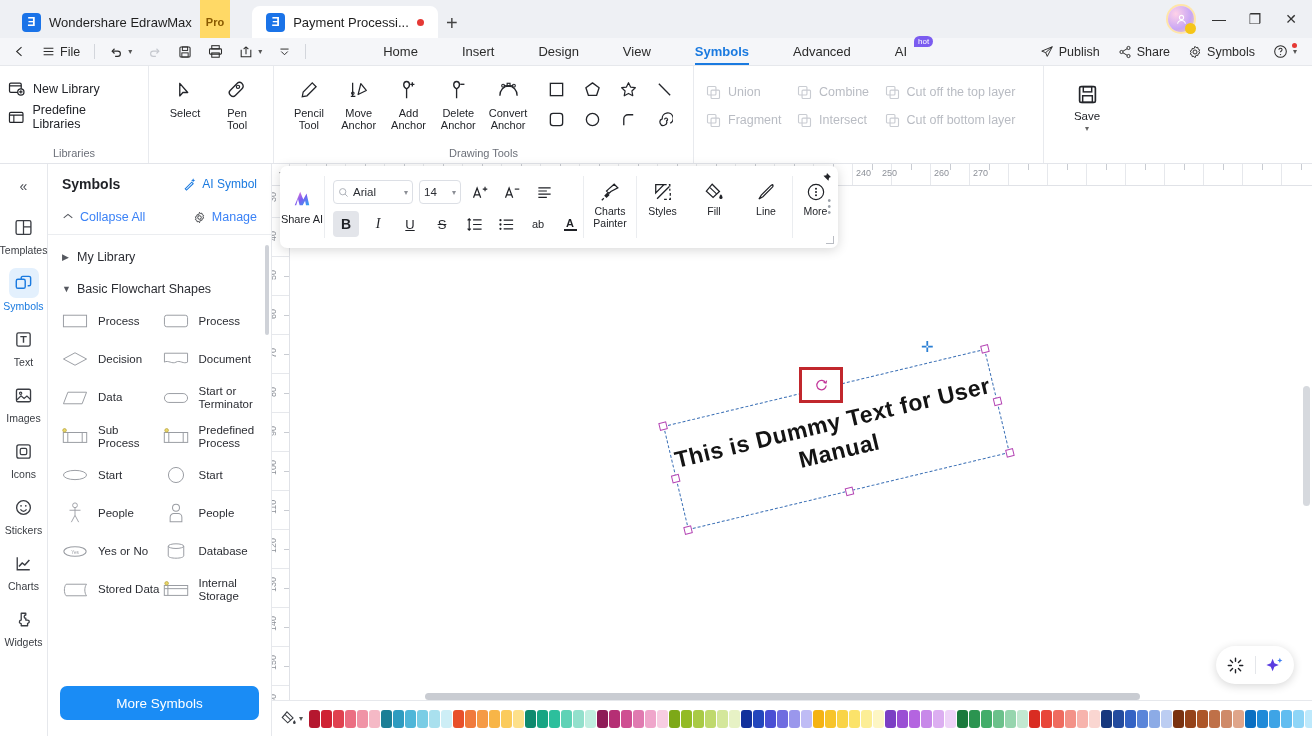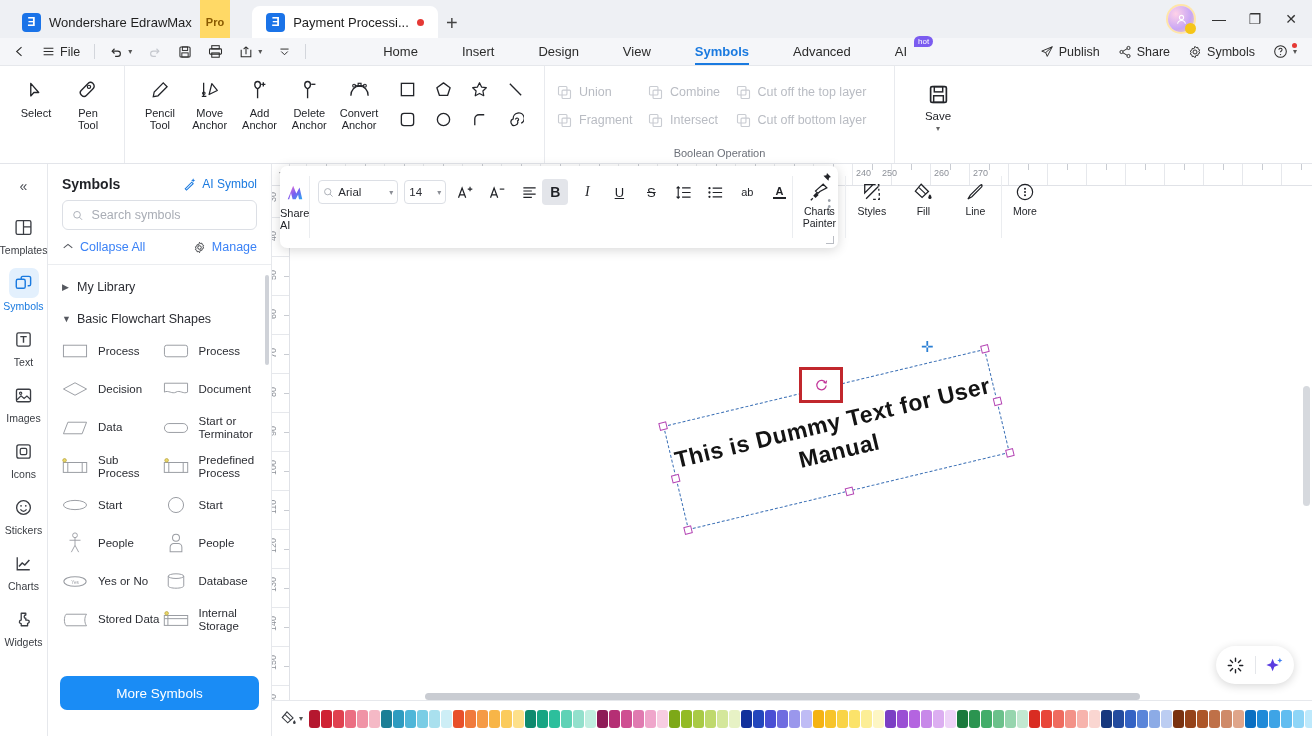--- a/index.html
+++ b/index.html
@@ -186,21 +186,21 @@
   }
   .sym {
     display: flex; align-items: center; gap: 8px; font-size: 11.5px; color: #2b2d33;
   }
   .sym-ico { width: 30px; height: 24px; flex: 0 0 30px; display: flex; align-items: center; justify-content: center; }
   .sym-lbl { line-height: 12.5px; }
   .panel-scrollbar {
     position: absolute; right: 2px; top: 10px; width: 4px; height: 90px;
     background: #cfd2d8; border-radius: 2px;
   }
-  .more-symbols-wrap { padding: 10px 12px 26px 12px; }
+  .more-symbols-wrap { padding: 10px 12px 16px 12px; }
   .more-symbols {
     height: 34px; background: #1a8cf5; color: #fff; border-radius: 7px;
     display: flex; align-items: center; justify-content: center;
     font-size: 13.5px; border: none; width: 100%;
     font-family: "Liberation Sans", sans-serif;
   }
 
   
   .ruler-corner {
     position: absolute; top: 164px; left: 272px; width: 18px; height: 22px;
@@ -259,21 +259,21 @@
     background: #ffffff; border-radius: 7px;
     box-shadow: 0 2px 12px rgba(0,0,0,.16); z-index: 40;
     display: flex; align-items: stretch; padding: 6px 0 0 0;
   }
   .fmt-edrawai {
     width: 62px; display: flex; flex-direction: column; align-items: center;
     justify-content: center; gap: 4px; border-right: 1px solid #ebedf0;
     margin: 4px 0 10px 0;
   }
   .fmt-edrawai .lbl { font-size: 11px; color: #23252a; }
-  .fmt-main { flex: 1; display: flex; flex-direction: row; padding: 4px 0 0 8px; }
+  .fmt-main { flex: 1; display: flex; flex-direction: column; padding: 4px 0 0 8px; }
   .fmt-row { display: flex; align-items: center; gap: 6px; height: 32px; }
   .font-select {
     width: 80px; height: 24px; border: 1px solid #dcdfe5; border-radius: 4px;
     display: flex; align-items: center; gap: 4px; padding: 0 4px; font-size: 11.5px; color: #2b2d33;
   }
   .size-select {
     width: 42px; height: 24px; border: 1px solid #dcdfe5; border-radius: 4px;
     display: flex; align-items: center; justify-content: space-between;
     padding: 0 4px; font-size: 11.5px; color: #2b2d33;
   }
@@ -457,20 +457,41 @@
             <circle cx="8" cy="11.3" r=".75" fill="#2b2b2b"></circle>
           </svg>
         <span style="position:absolute;top:-1px;right:7px;width:5px;height:5px;border-radius:50%;background:#e53935"></span>
         <span style="font-size:8px;color:#555">▾</span>
       </div>
     </div>
   </div>
 
   <div class="ribbon">
 
+    <div class="rgroup" style="width:148px">
+      <div class="lib-btns">
+        <div class="lib-btn">
+          <svg width="17" height="17" viewBox="0 0 18 18">
+              <rect x="1.6" y="3.4" width="12.4" height="9.6" rx="1.4" fill="none" stroke="#23252a" stroke-width="1.3"></rect>
+              <path d="M1.6 6.2h12.4" stroke="#23252a" stroke-width="1.3"></path>
+              <circle cx="13.6" cy="12.6" r="3.3" fill="#fff" stroke="#23252a" stroke-width="1.3"></circle>
+              <path d="M13.6 10.8v3.6M11.8 12.6h3.6" stroke="#23252a" stroke-width="1.3"></path>
+            </svg>
+          <span>New Library</span>
+        </div>
+        <div class="lib-btn">
+          <svg width="17" height="17" viewBox="0 0 18 18">
+              <rect x="1.6" y="3.4" width="14.8" height="11" rx="1.4" fill="none" stroke="#23252a" stroke-width="1.3"></rect>
+              <path d="M1.6 6.4h14.8M6.4 6.4v8" stroke="#23252a" stroke-width="1.2"></path>
+            </svg>
+          <span>Predefine Libraries</span>
+        </div>
+      </div>
+      <div class="rgroup-label">Libraries</div>
+    </div>
 
     <div class="rgroup">
       <div class="rgroup-body">
         <div class="tool">
           <span class="tool-ico">
             <svg width="21" height="21" viewBox="0 0 22 22">
                 <path d="M5 3.5v13.2l3.5-3.8 4.8.2z" fill="none" stroke="#23252a" stroke-width="1.4" stroke-linejoin="round"></path>
               </svg>
           </span>
           <span class="tool-lbl">Select</span>
@@ -558,20 +579,21 @@
                 <circle cx="9" cy="9" r="6.5" fill="none" stroke="#23252a" stroke-width="1.4"></circle>
               </svg></span>
           <span><svg width="17" height="17" viewBox="0 0 18 18">
                 <path d="M4 15V8.5A4.5 4.5 0 0 1 8.5 4H14" fill="none" stroke="#23252a" stroke-width="1.4"></path>
               </svg></span>
           <span><svg width="17" height="17" viewBox="0 0 18 18">
                 <path d="M9 9a1.6 1.6 0 1 1 2.2 1.5 3.6 3.6 0 1 1-4.6-2.2A5.8 5.8 0 1 1 15 13" fill="none" stroke="#23252a" stroke-width="1.3"></path>
               </svg></span>
         </div>
       </div>
+      <div class="rgroup-label">Drawing Tools</div>
     </div>
 
     <div class="rgroup" style="width:350px">
       <div class="bool-grid">
         <div class="bool-item">
           <svg width="15" height="15" viewBox="0 0 16 16">
               <rect x="1.6" y="1.6" width="9" height="9" rx="1" fill="none" stroke="#c9ccd2" stroke-width="1.2"></rect>
               <rect x="5.4" y="5.4" width="9" height="9" rx="1" fill="none" stroke="#c9ccd2" stroke-width="1.2"></rect>
             </svg>
           <span>Union</span>
@@ -605,21 +627,20 @@
           <span>Intersect</span>
         </div>
         <div class="bool-item">
           <svg width="15" height="15" viewBox="0 0 16 16">
               <rect x="1.6" y="1.6" width="9" height="9" rx="1" fill="none" stroke="#c9ccd2" stroke-width="1.2"></rect>
               <rect x="5.4" y="5.4" width="9" height="9" rx="1" fill="none" stroke="#c9ccd2" stroke-width="1.2"></rect>
             </svg>
           <span>Cut off bottom layer</span>
         </div>
       </div>
-      <div class="rgroup-label">Boolean Operation</div>
     </div>
 
 
     <div class="rgroup">
       <div class="rgroup-body" style="padding:0 14px">
         <div class="big-tool">
           <span class="tool-ico">
             <svg width="21" height="21" viewBox="0 0 20 20">
                 <rect x="2.5" y="2.5" width="15" height="15" rx="1.4" fill="none" stroke="#23252a" stroke-width="1.6"></rect>
                 <rect x="6" y="2.5" width="8" height="5" fill="none" stroke="#23252a" stroke-width="1.4"></rect>
@@ -715,29 +736,20 @@
   <div class="panel">
     <div class="panel-head">
       <span class="panel-title">Symbols</span>
       <span class="ai-symbol">
         <svg width="14" height="14" viewBox="0 0 16 16">
             <path d="M2.5 13.5L10 6l1.6 1.6L4 15z" fill="none" stroke="#1a7ae0" stroke-width="1.2"></path>
             <path d="M11.6 1.4l.7 1.7 1.7.7-1.7.7-.7 1.7-.7-1.7-1.7-.7 1.7-.7z" fill="#1a7ae0"></path>
           </svg>
         <span>AI Symbol</span>
       </span>
-    </div>
-    <div class="search-wrap">
-      <div class="search-box">
-        <svg width="13" height="13" viewBox="0 0 16 16">
-            <circle cx="7" cy="7" r="4.6" fill="none" stroke="#a9adb5" stroke-width="1.3"></circle>
-            <path d="M10.4 10.4L14 14" stroke="#a9adb5" stroke-width="1.3"></path>
-          </svg>
-        <input type="text" placeholder="Search symbols" style="">
-      </div>
     </div>
     <div class="panel-actions">
       <span class="pa-item">
         <svg width="12" height="12" viewBox="0 0 14 14">
             <path d="M2 8l5-4 5 4" fill="none" stroke="#55585f" stroke-width="1.3"></path>
           </svg>
         <span>Collapse All</span>
       </span>
       <span class="pa-item">
         <svg width="13" height="13" viewBox="0 0 16 16">

